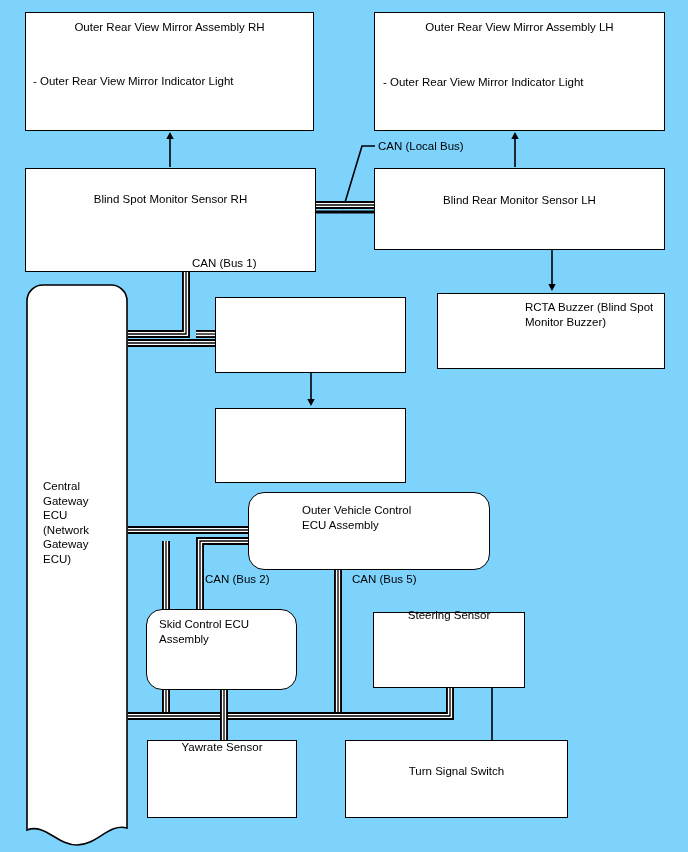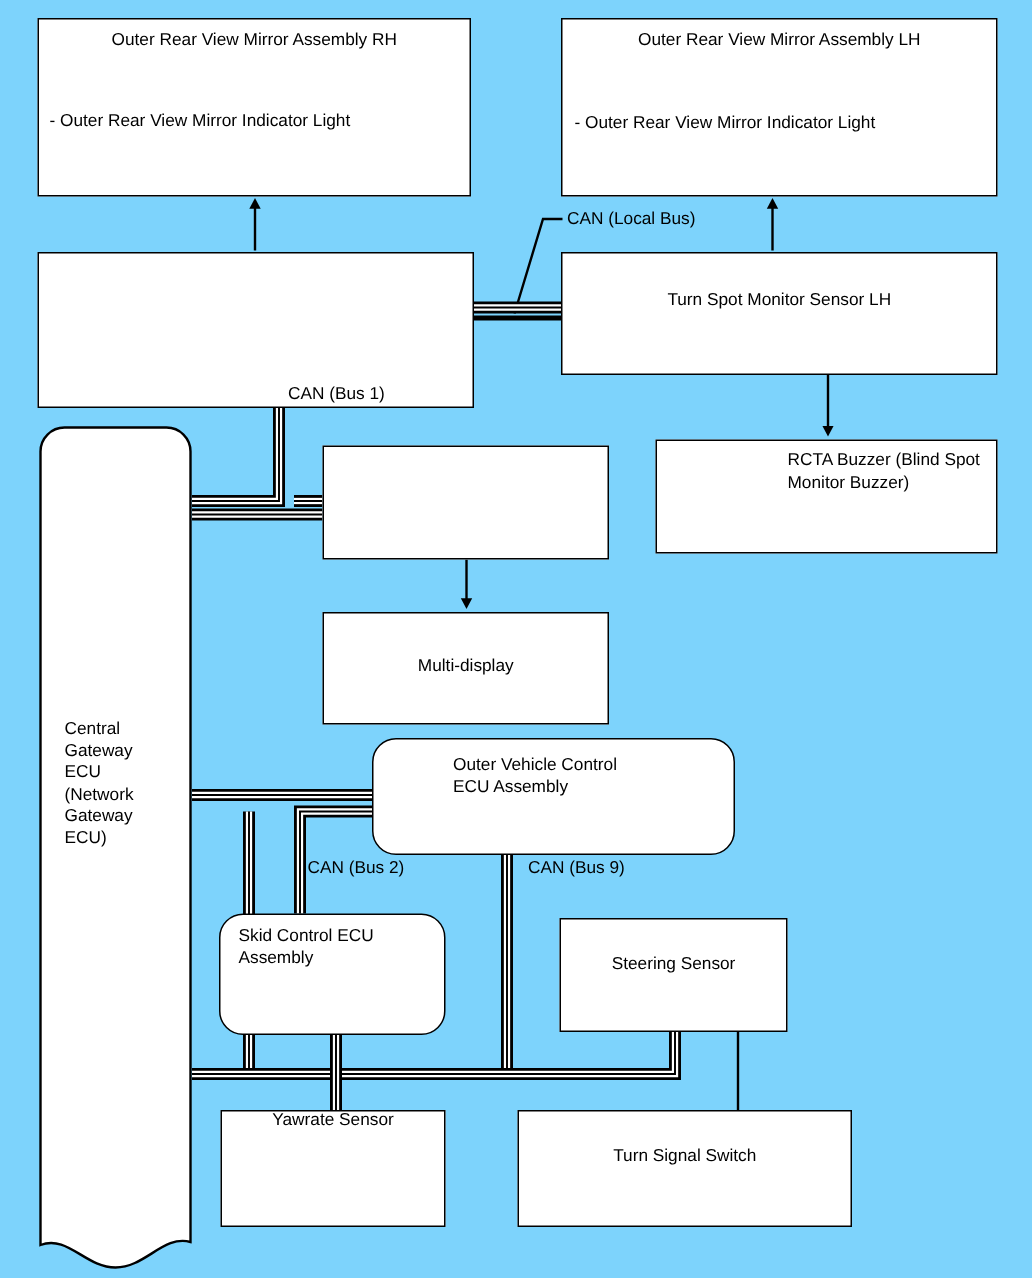--- a/index.html
+++ b/index.html
@@ -111,23 +111,24 @@
 
   <div class="node" style="left:25px;top:12px;width:289px;height:119px;"></div>
   <div class="label lbl-center" style="left:25px;top:20px;width:289px;">Outer Rear View Mirror Assembly RH</div>
   <div class="label lbl-left" style="left:33px;top:74px;width:275px;">- Outer Rear View Mirror Indicator Light</div>
 
   <div class="node" style="left:374px;top:12px;width:291px;height:119px;"></div>
   <div class="label lbl-center" style="left:374px;top:20px;width:291px;">Outer Rear View Mirror Assembly LH</div>
   <div class="label lbl-left" style="left:383px;top:75px;width:275px;">- Outer Rear View Mirror Indicator Light</div>
 
   <div class="node" style="left:25px;top:168px;width:291px;height:104px;"></div>
+  <div class="label lbl-center" style="left:25px;top:192px;width:291px;">Blind Spot Monitor Sensor RH</div>
 
   <div class="node" style="left:374px;top:168px;width:291px;height:82px;"></div>
-  <div class="label lbl-center" style="left:374px;top:193px;width:291px;">Turn Spot Monitor Sensor LH</div>
+  <div class="label lbl-center" style="left:374px;top:193px;width:291px;">Blind Rear Monitor Sensor LH</div>
 
   <div class="node" style="left:437px;top:293px;width:228px;height:76px;"></div>
   <div class="label lbl-left" style="left:508px;top:300px;width:170px;margin-left:17px;">RCTA Buzzer (Blind Spot
 Monitor Buzzer)</div>
 
   <div class="gw-wrap" style="left:25px;top:283px;width:104px;height:569px;">
     <svg width="104" height="569" viewBox="0 0 104 569">
       <path d="M2,18 A16,16 0 0 1 18,2 L86,2 A16,16 0 0 1 102,18
                L102,545
                C 84,540 72,562 52,562
@@ -137,37 +138,36 @@
 Gateway
 ECU
 (Network
 Gateway
 ECU)</div>
   </div>
 
   <div class="node" style="left:215px;top:297px;width:191px;height:76px;"></div>
 
   <div class="node" style="left:215px;top:408px;width:191px;height:75px;"></div>
-  <div class="label lbl-center" style="left:215px;top:437px;width:191px;">Multi-display</div>
 
   <div class="node round" style="left:248px;top:492px;width:242px;height:78px;"></div>
   <div class="label lbl-left" style="left:302px;top:503px;width:190px;">Outer Vehicle Control
 ECU Assembly</div>
 
   <div class="node round" style="left:146px;top:609px;width:151px;height:81px;"></div>
   <div class="label lbl-left" style="left:159px;top:617px;width:135px;">Skid Control ECU
 Assembly</div>
 
   <div class="node" style="left:373px;top:612px;width:152px;height:76px;"></div>
-  <div class="label lbl-center" style="left:373px;top:636px;width:152px;">Steering Sensor</div>
+  <div class="label lbl-center" style="left:373px;top:608px;width:152px;">Steering Sensor</div>
 
   <div class="node" style="left:147px;top:740px;width:150px;height:78px;"></div>
   <div class="label lbl-center" style="left:147px;top:740px;width:150px;">Yawrate Sensor</div>
 
   <div class="node" style="left:345px;top:740px;width:223px;height:78px;"></div>
   <div class="label lbl-center" style="left:345px;top:764px;width:223px;">Turn Signal Switch</div>
 
   <div class="wire-label" style="left:378px;top:139px;">CAN (Local Bus)</div>
   <div class="wire-label" style="left:192px;top:256px;">CAN (Bus 1)</div>
   <div class="wire-label" style="left:205px;top:572px;">CAN (Bus 2)</div>
-  <div class="wire-label" style="left:352px;top:572px;">CAN (Bus 9)</div>
+  <div class="wire-label" style="left:352px;top:572px;">CAN (Bus 5)</div>
 
 </div>
 
 </body></html>

